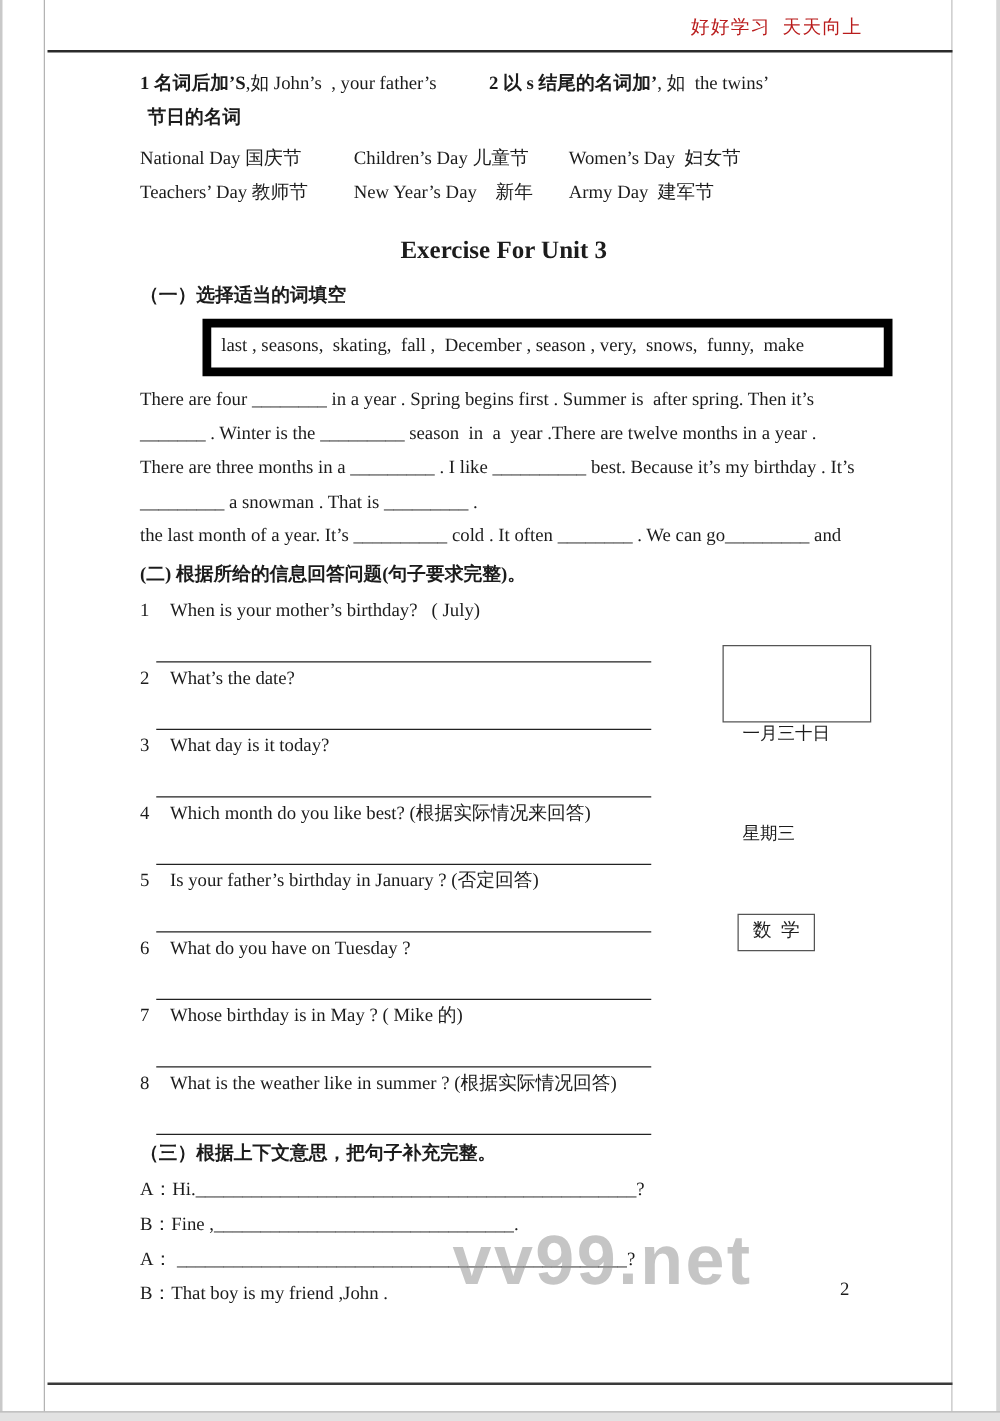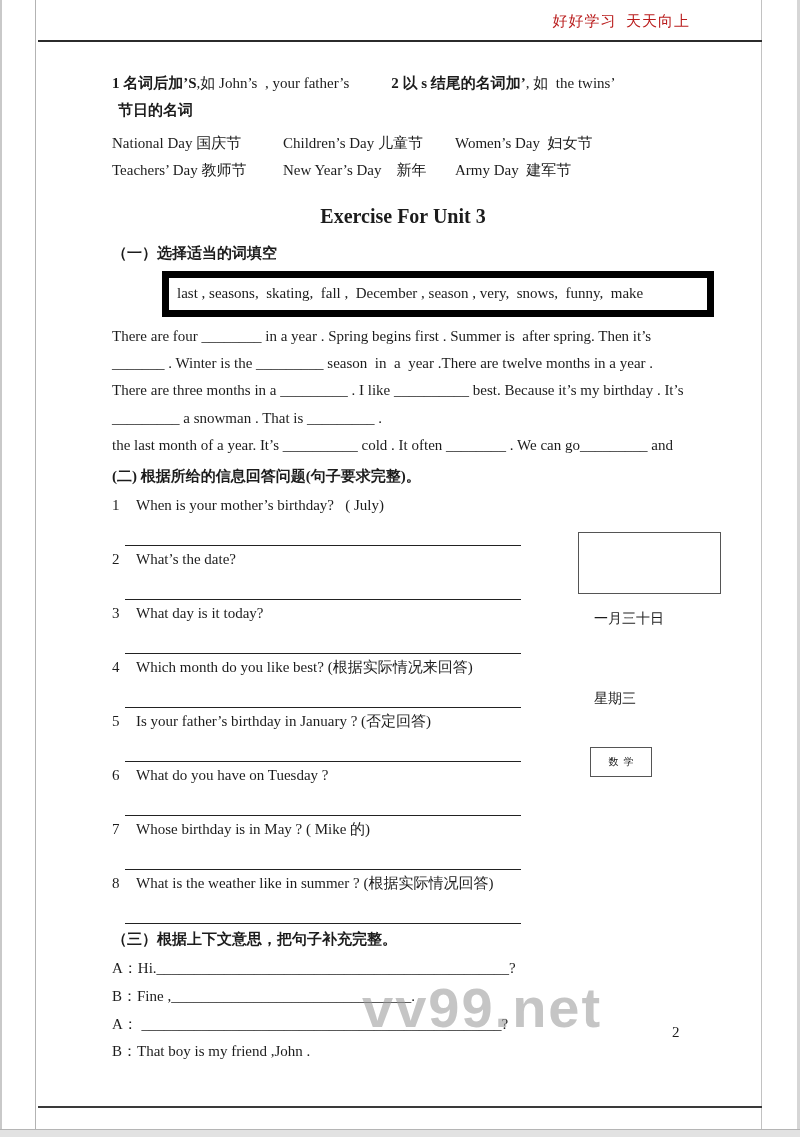--- a/index.html
+++ b/index.html
@@ -28,21 +28,21 @@
     color: #b91c1c;
     white-space: pre-wrap;
     margin-left: 46px;
   }
   .top-rule    { position: absolute; left: 38px; right: 38px; top: 40px;   height: 2px; background: #2b2b2b; }
   .bottom-rule { position: absolute; left: 38px; right: 38px; top: 1106px; height: 2px; background: #3a3a3a; }
 
   .content {
     position: absolute;
     left: 112px;
-    top: 68px;
+    top: 52px;
     width: 582px;
     font-size: 15px;
     line-height: 1.8;
   }
   .t { white-space: pre-wrap; }
   .bold { font-weight: bold; }
 
   .rule-line { margin-top: 2px; white-space: pre-wrap; }
   .seg-gap { padding-left: 42px; }
   .festival-label { font-weight: bold; text-indent: 6px; white-space: pre-wrap; }
@@ -80,36 +80,36 @@
   .ans-line {
     height: 26px;
     width: 396px;
     margin-left: 13px;
     border-bottom: 1px solid #222;
   }
 
   .hint-box-date {
     position: absolute;
     left: 466px; top: -14px;
-    width: 143px; height: 62px;
+    width: 119px; height: 62px;
     box-sizing: border-box;
     border: 1px solid #555;
     font-size: 14px;
     line-height: 1.9;
-    padding: 20px 0 0 15px;
+    padding: 5px 0 0 15px;
     white-space: pre-wrap;
   }
   .hint-box-subject {
     position: absolute;
     left: 478px; top: -15px;
     width: 62px; height: 30px;
     box-sizing: border-box;
     border: 1px solid #555;
     text-align: center;
-    font-size: 10px;
+    font-size: 15px;
     line-height: 27px;
     white-space: pre-wrap;
   }
 
   .sec3-heading { margin-top: 2px; margin-bottom: 2px; }
   .dialog p { margin: 0; white-space: pre-wrap; line-height: 1.85; }
 
   .watermark {
     position: absolute;
     left: 362px;

